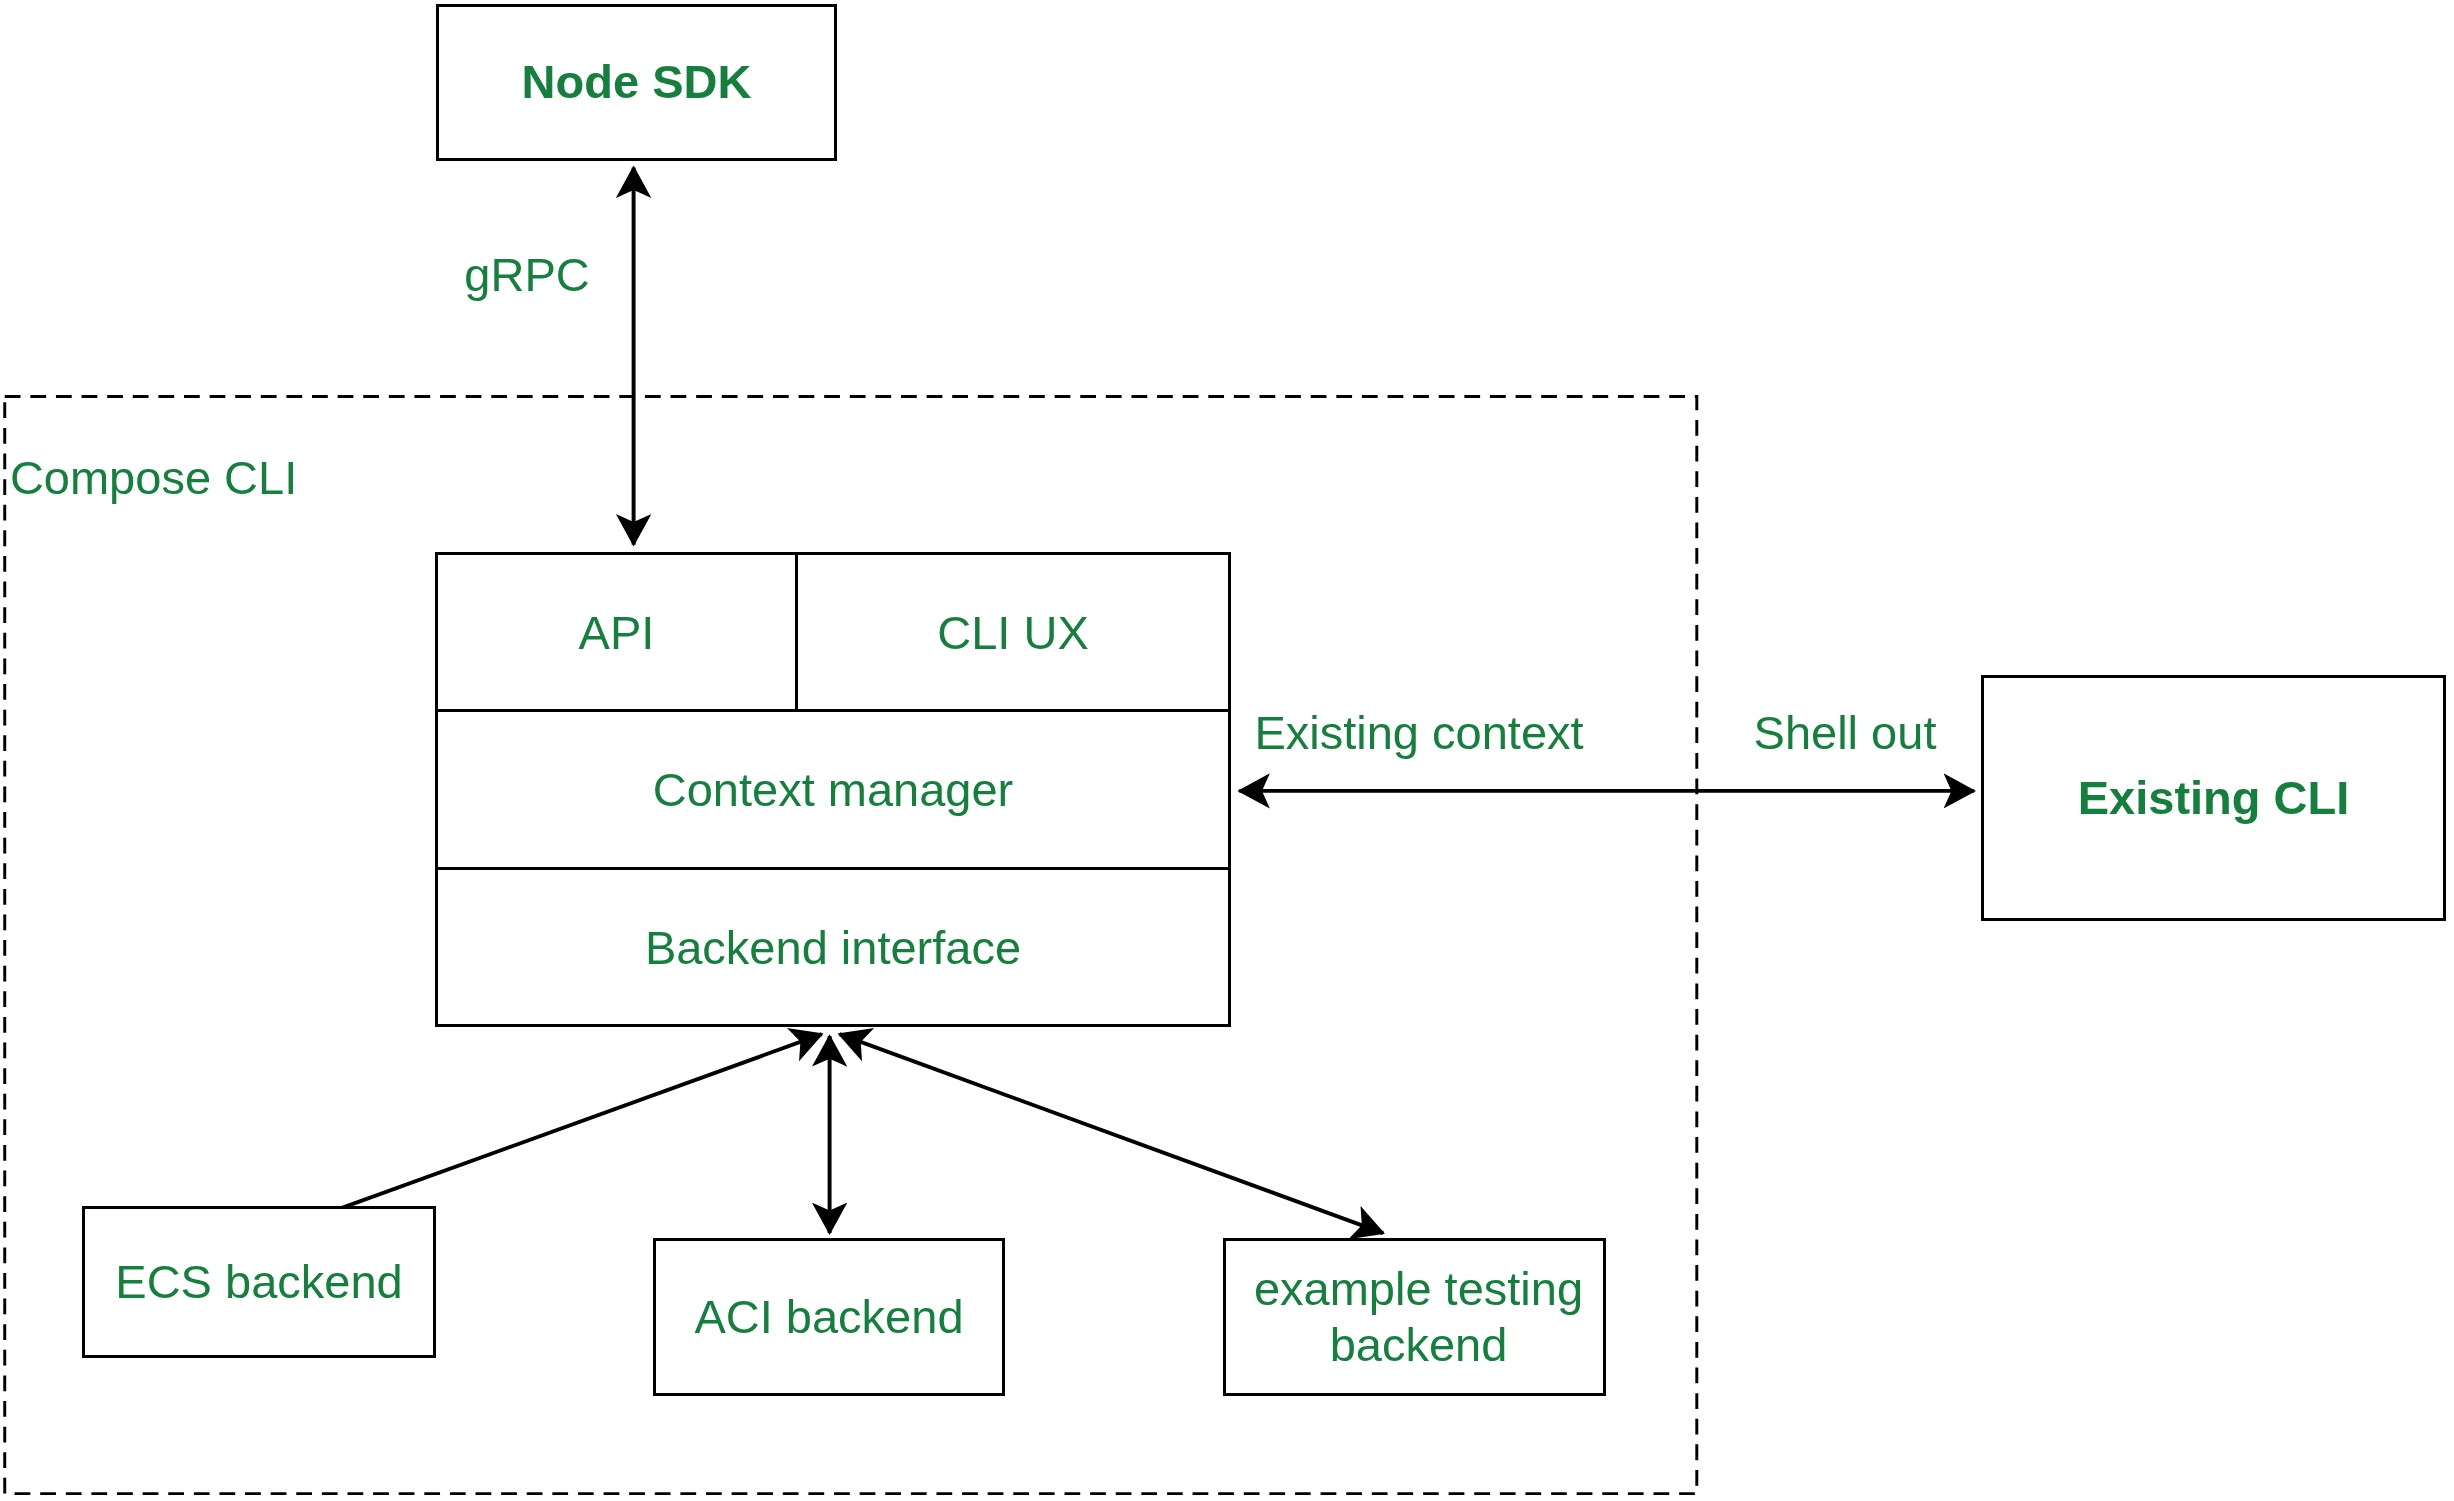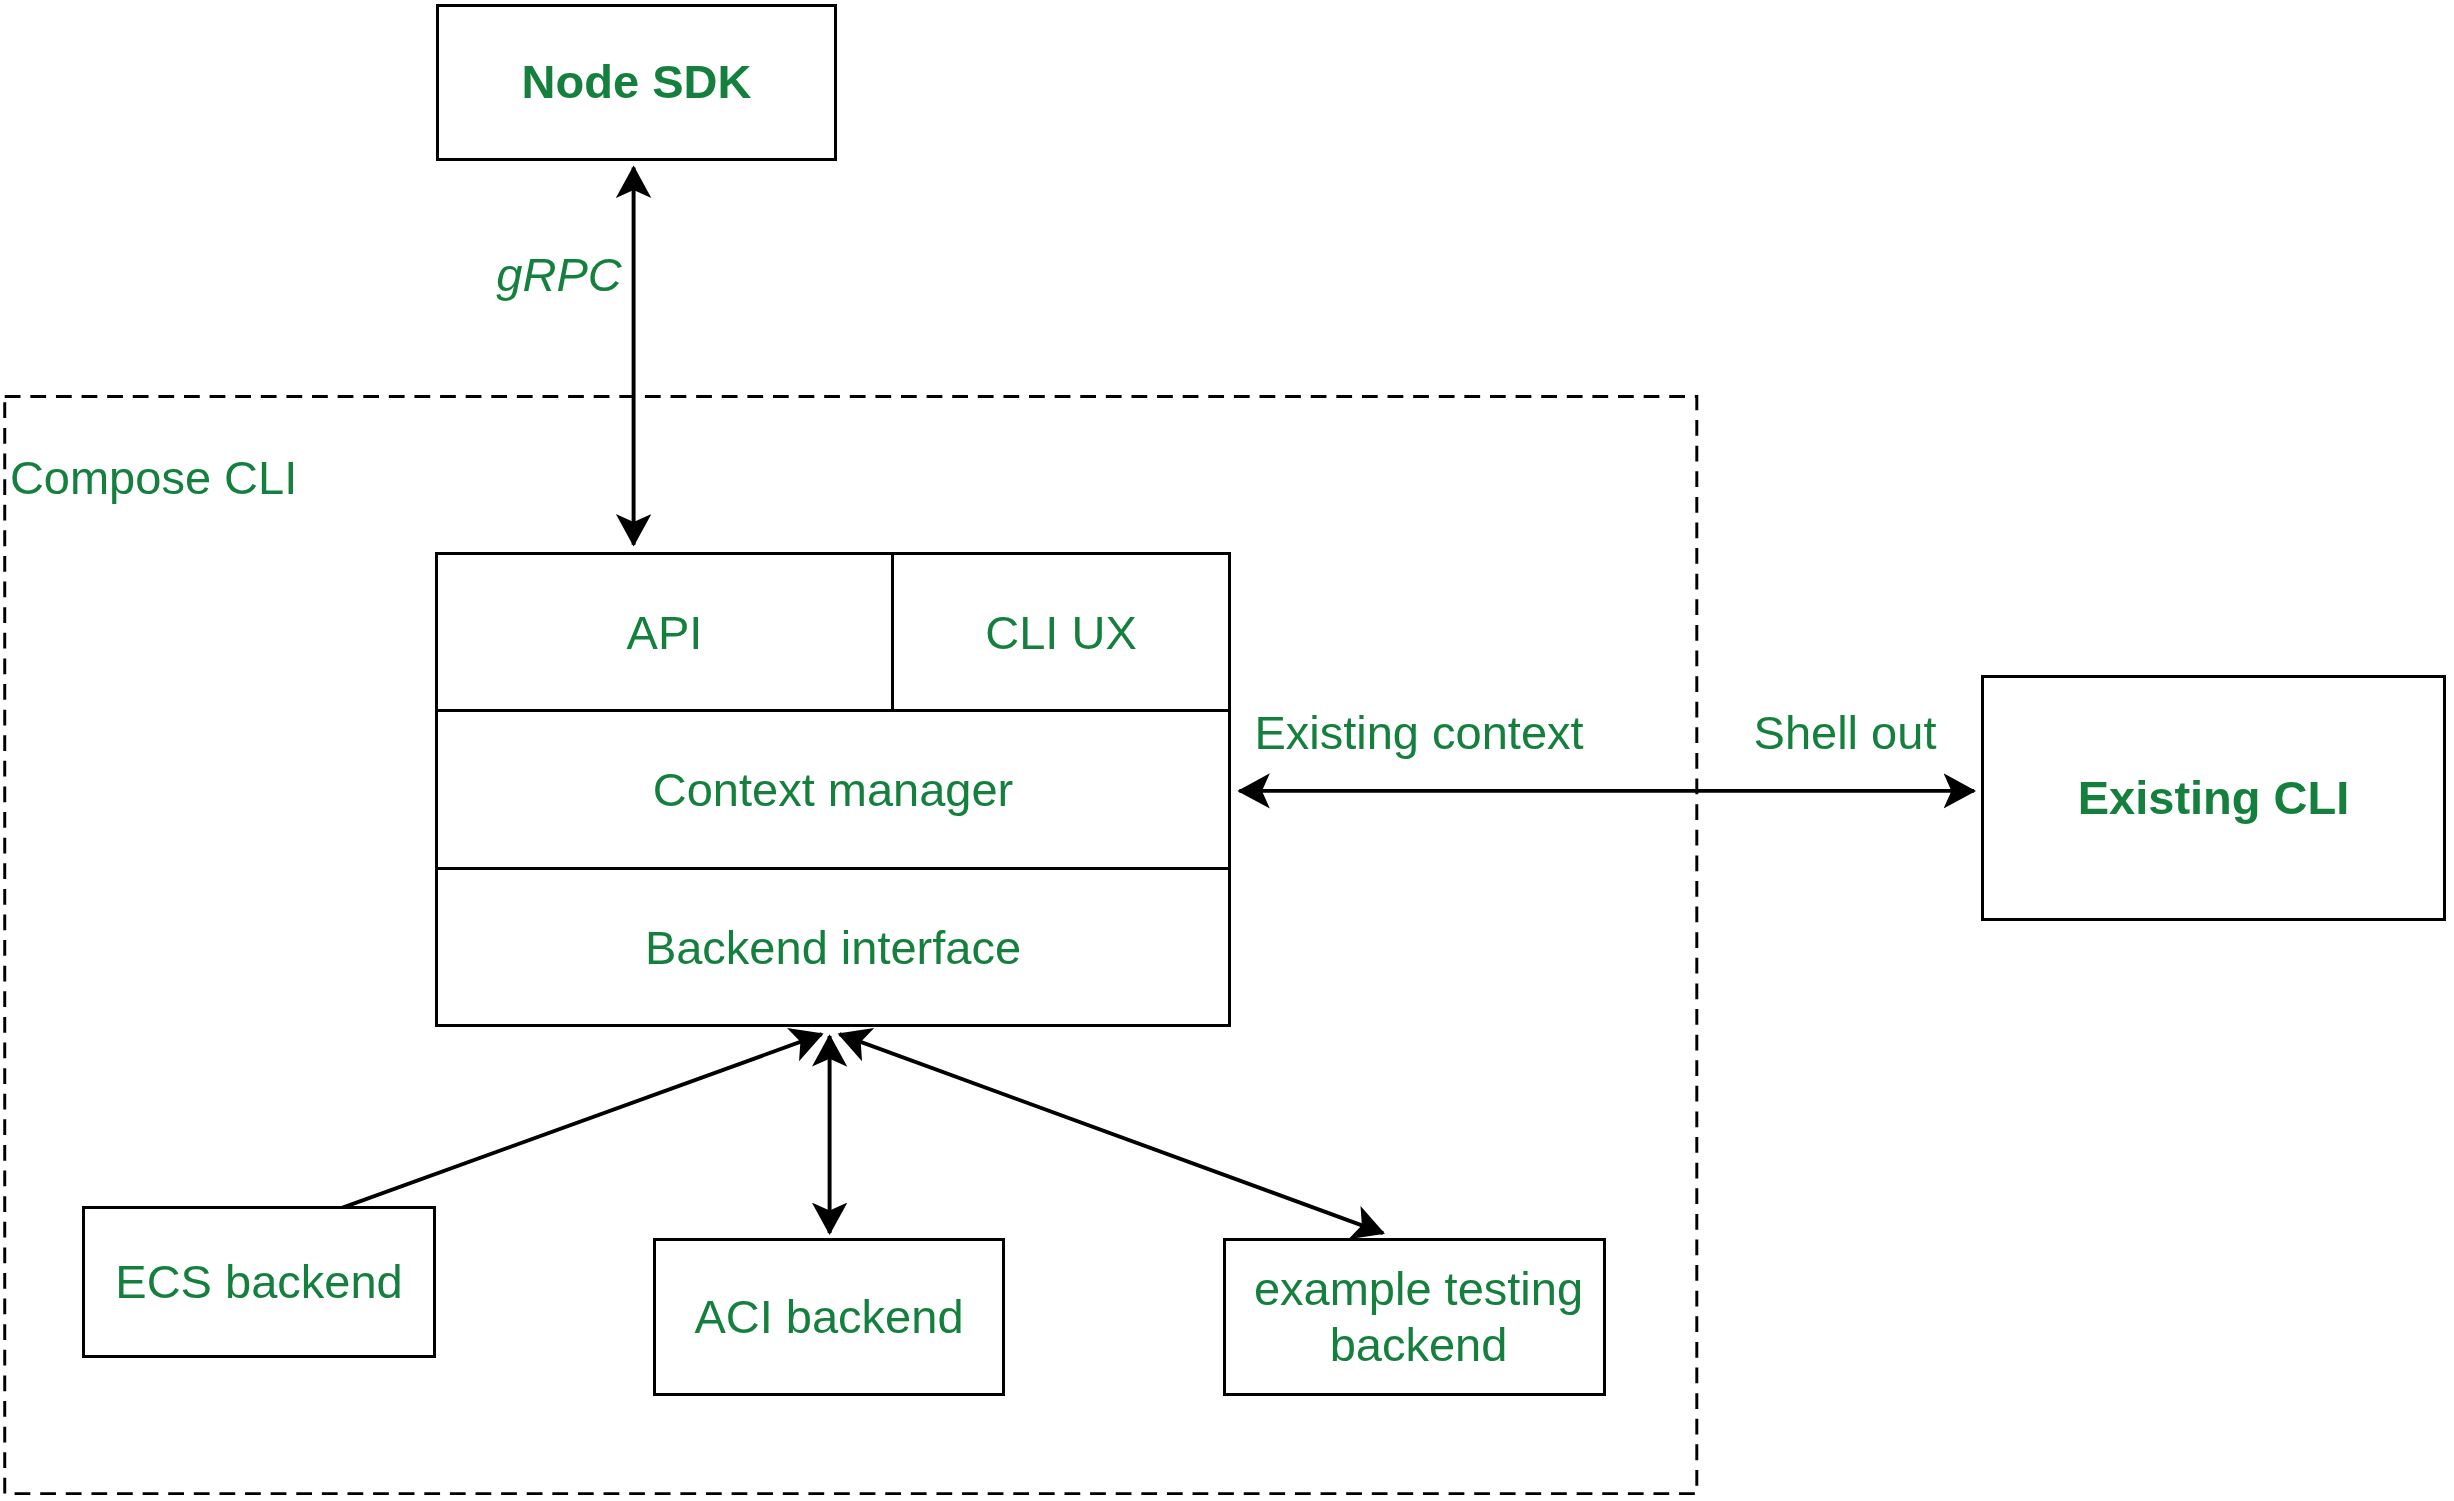--- a/index.html
+++ b/index.html
@@ -49,21 +49,21 @@
     font-size: 47px;
   }
   .stack-row-top {
     height: 154px;
     border-bottom: 3.9px solid #000000;
     display: flex;
     flex-direction: row;
   }
   .cell-api {
     box-sizing: border-box;
-    width: 456px;
+    width: 360px;
     border-right: 3.9px solid #000000;
     display: flex; align-items: center; justify-content: center;
   }
   .cell-cliux {
     flex: 1;
     display: flex; align-items: center; justify-content: center;
   }
   .stack-row-mid {
     height: 155px;
     border-bottom: 3.9px solid #000000;
@@ -151,20 +151,20 @@
   </div>
 
   <div class="box aci-backend">
     <span class="lbl">ACI backend</span>
   </div>
 
   <div class="box example-backend">
     <span class="lbl">example testing backend</span>
   </div>
 
-  <div class="edge-label" style="left:559px; top:274px;font-style:italic;">gRPC</div>
+  <div class="edge-label" style="left:527px; top:274px;">gRPC</div>
 
   <div class="edge-label" style="left:1419px; top:732px;">Existing context</div>
 
   <div class="edge-label" style="left:1845px; top:732px;">Shell out</div>
 
 </div>
 
 
 </body></html>

